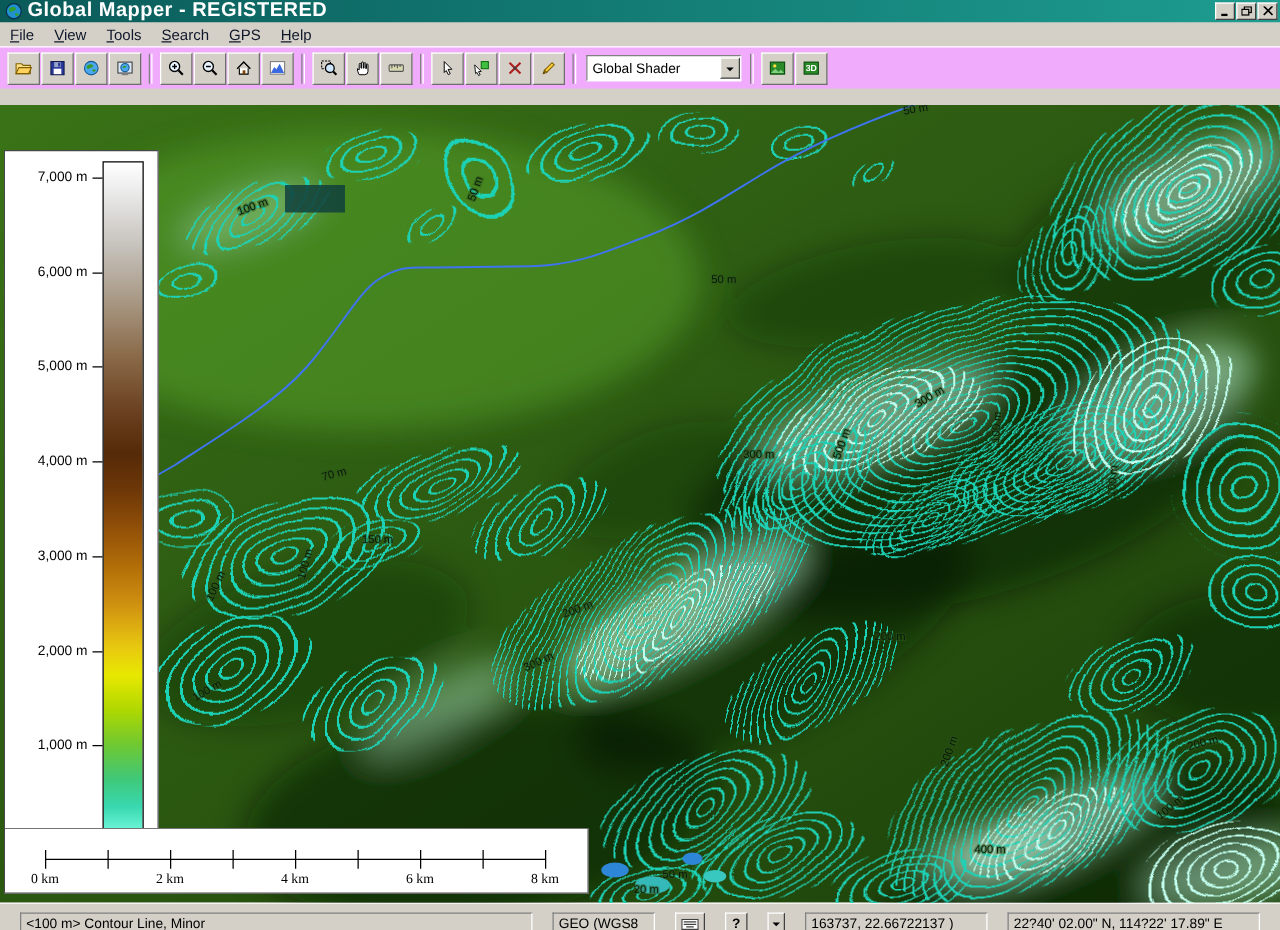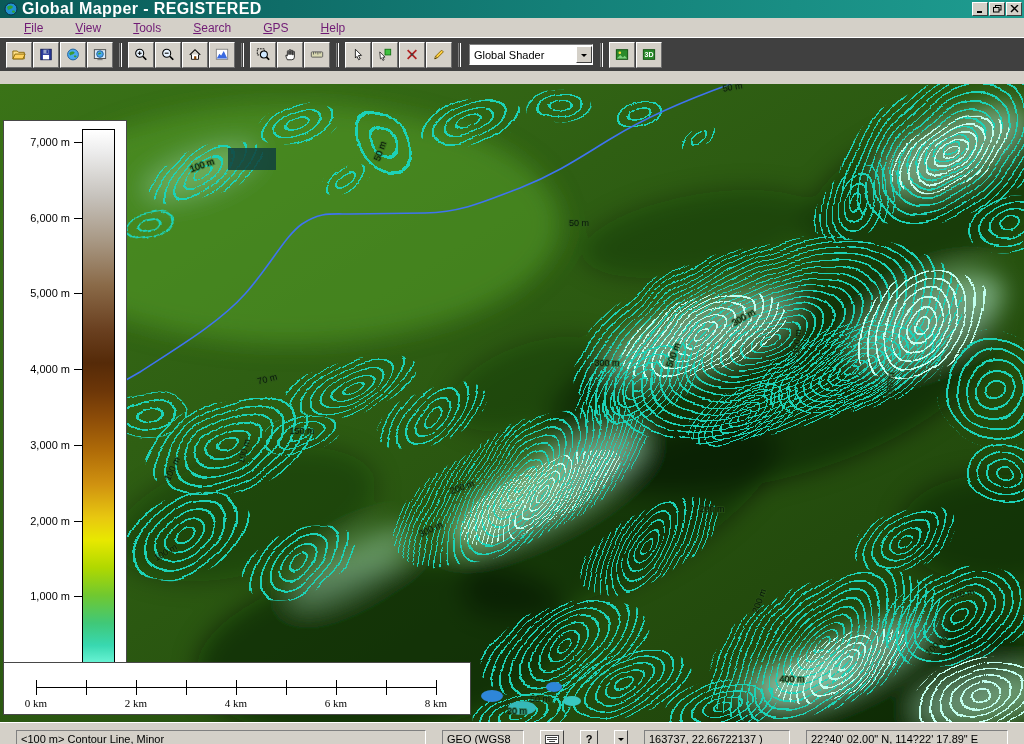--- a/index.html
+++ b/index.html
@@ -9,25 +9,25 @@
   
   .titlebar{height:18px;background:linear-gradient(90deg,#0a5a58,#148078 55%,#1e9c90);display:flex;align-items:center;padding:0 2px 0 4px;gap:4px;}
   .title-icon{width:14px;height:14px;flex:0 0 auto;}
   .title-text{color:#fff;font-size:16px;font-weight:bold;letter-spacing:.4px;flex:1;white-space:nowrap;overflow:hidden;}
   .wbtns{display:flex;gap:1px;}
   .wbtn{width:16px;height:14px;background:#d4d0c8;border:1px solid;border-color:#fff #404040 #404040 #fff;display:flex;align-items:center;justify-content:center;padding:0;cursor:default;}
   .wbtn svg{width:9px;height:8px;}
 
   
   .menubar{height:19px;background:#d4d0c8;display:flex;align-items:center;font-size:12px;}
-  .menu-item{padding:14px 8px;color:#701a75;margin-left:16px;}
+  .menu-item{padding:14px 8px;color:#0f172a;}
   .menu-item::first-letter{text-decoration:underline;}
 
   
-  .toolbar{height:34px;background:#404040;display:flex;align-items:center;padding-left:6px;border-top:1px solid #fff;}
+  .toolbar{height:34px;background:#f0abfc;display:flex;align-items:center;padding-left:6px;border-top:1px solid #fff;}
   .tbtn{width:26px;height:26px;background:#d4d0c8;border:1px solid;border-color:#fff #6e6e6e #6e6e6e #fff;display:flex;align-items:center;justify-content:center;margin-right:1px;padding:5px;}
   .tbtn svg{width:17px;height:17px;}
   .tsep{width:3px;height:24px;margin:0 6px 0 5px;border-left:1px solid #808080;border-right:1px solid #fff;}
   .dropdown{width:124px;height:21px;background:#fff;border:1px solid;border-color:#808080 #fff #fff #808080;display:flex;align-items:center;font-size:11px;padding-left:4px;margin:0 2px;}
   .dd-btn{margin-left:auto;width:16px;height:17px;background:#d4d0c8;border:1px solid;border-color:#fff #404040 #404040 #fff;display:flex;align-items:center;justify-content:center;}
   .dd-arrow{width:0;height:0;border:3.5px solid transparent;border-top-color:#000;margin-top:4px;}
 
   
   .workarea{position:relative;height:651px;background:#d4d0c8;overflow:hidden;}
   .map{position:absolute;left:0;top:13px;right:0;bottom:0;background:#2f5f13;}

